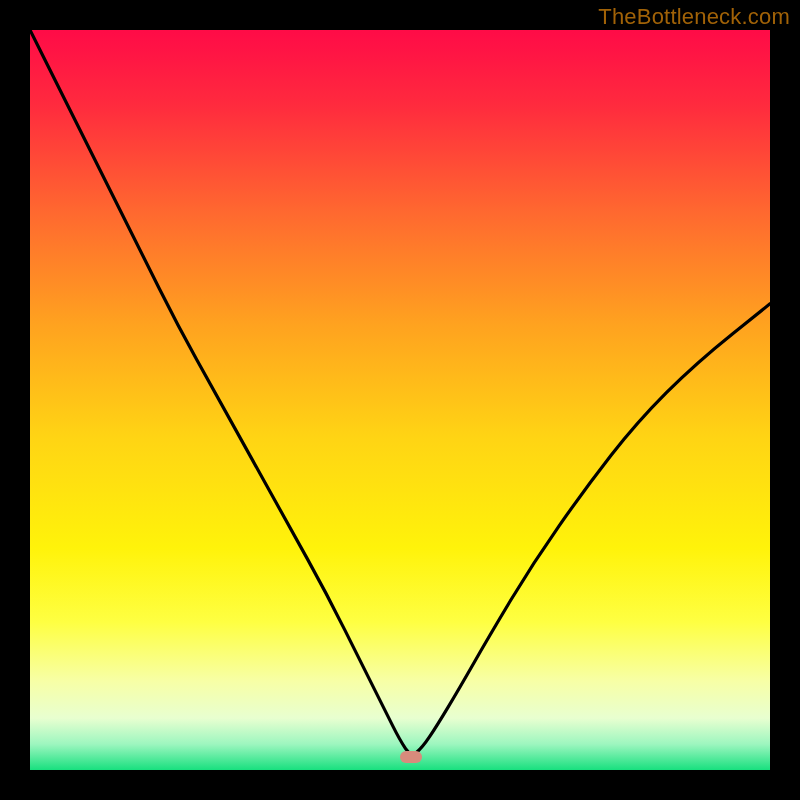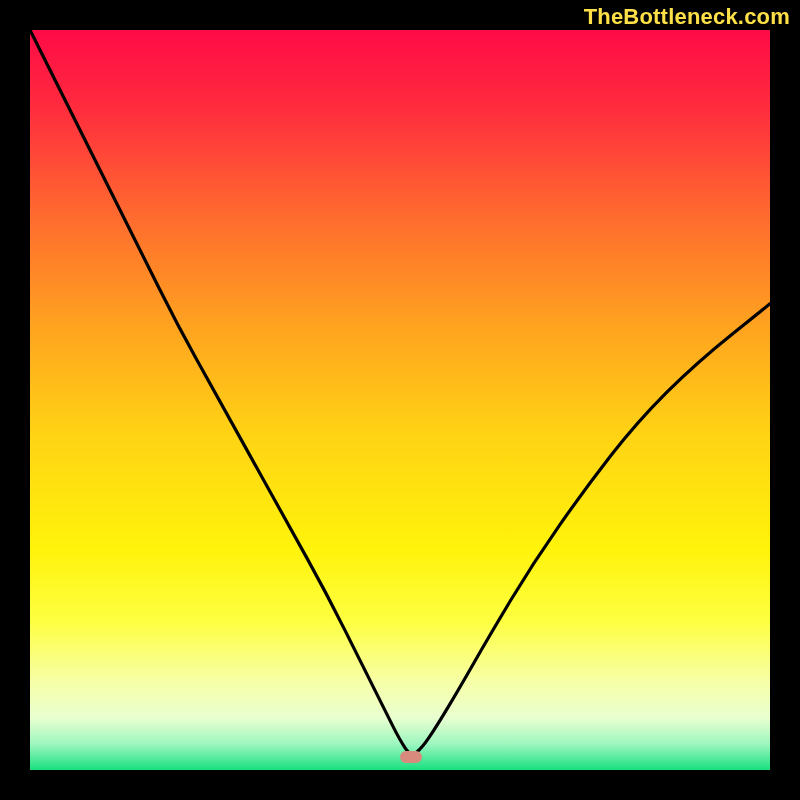--- a/index.html
+++ b/index.html
@@ -14,23 +14,23 @@
   .frame {
     position: relative;
     width: 800px;
     height: 800px;
     background: #000;
   }
   .watermark {
     position: absolute;
     top: 4px;
     right: 10px;
-    color: #fde047;
+    color: #a16207;
     font-size: 22px;
-    font-weight: 700;
+    font-weight: 400;
     letter-spacing: 0.2px;
     z-index: 10;
   }
   .plot-area {
     position: absolute;
     left: 30px;
     top: 30px;
     width: 740px;
     height: 740px;
     overflow: hidden;

